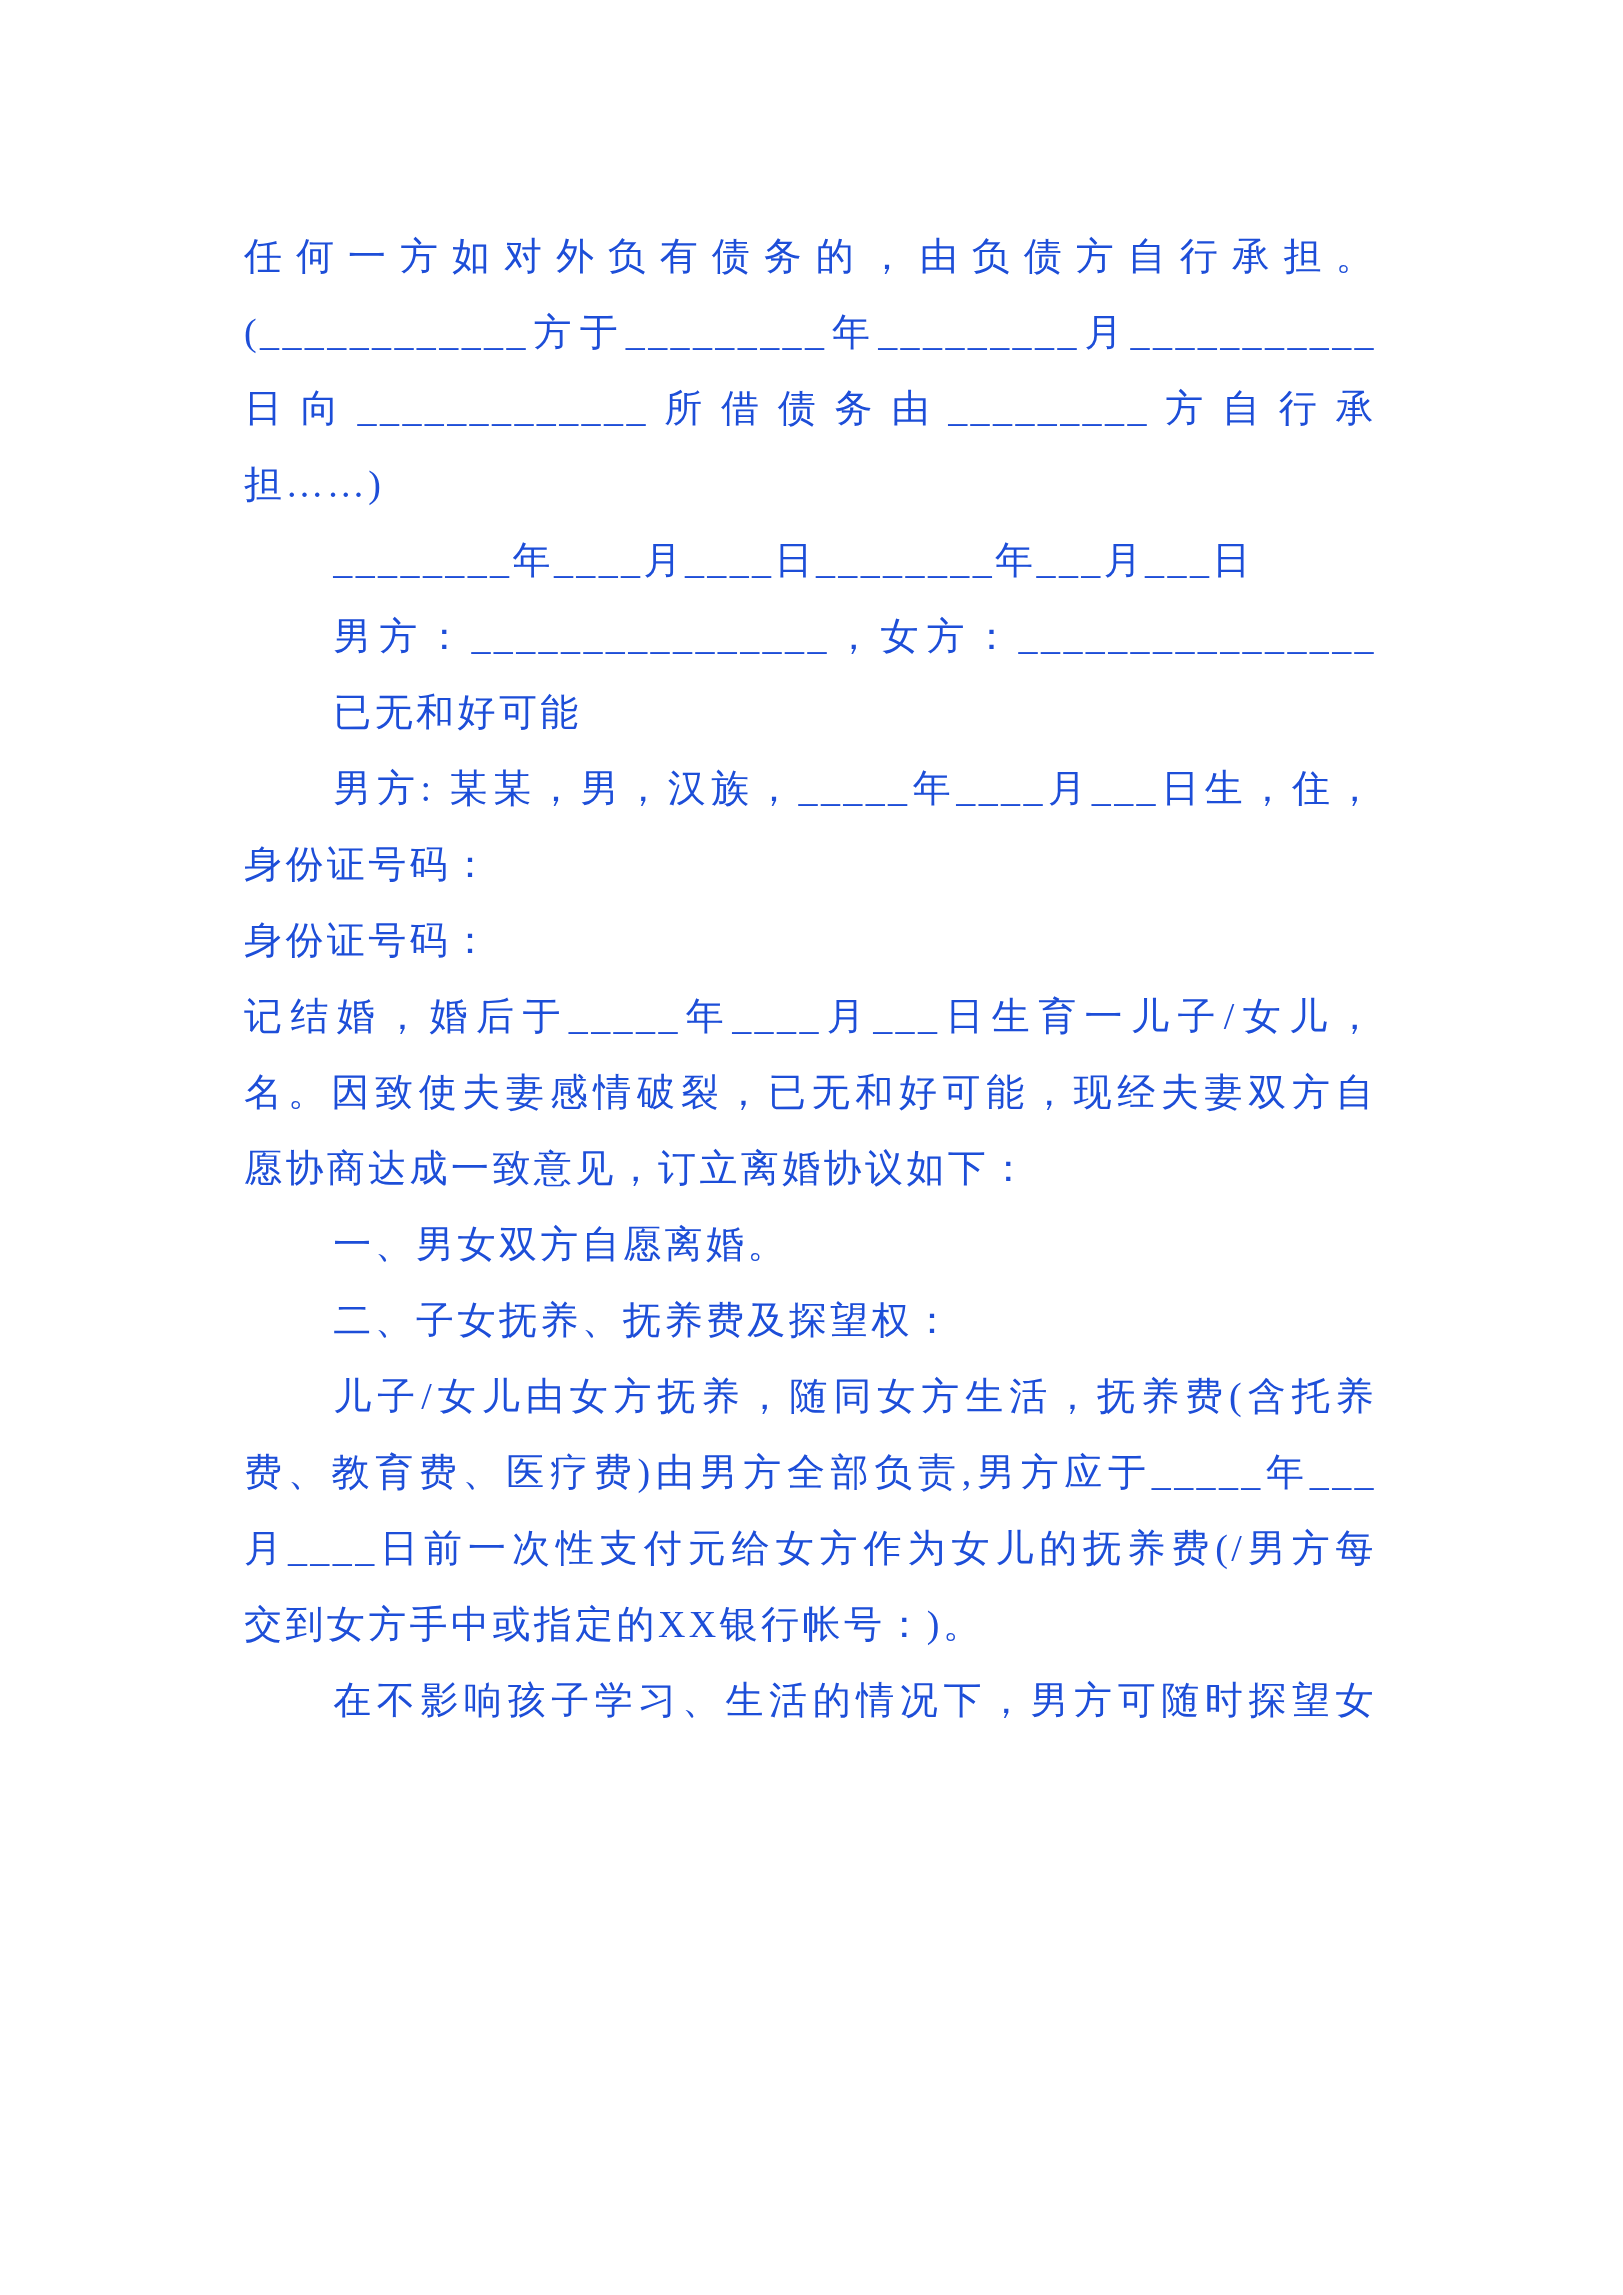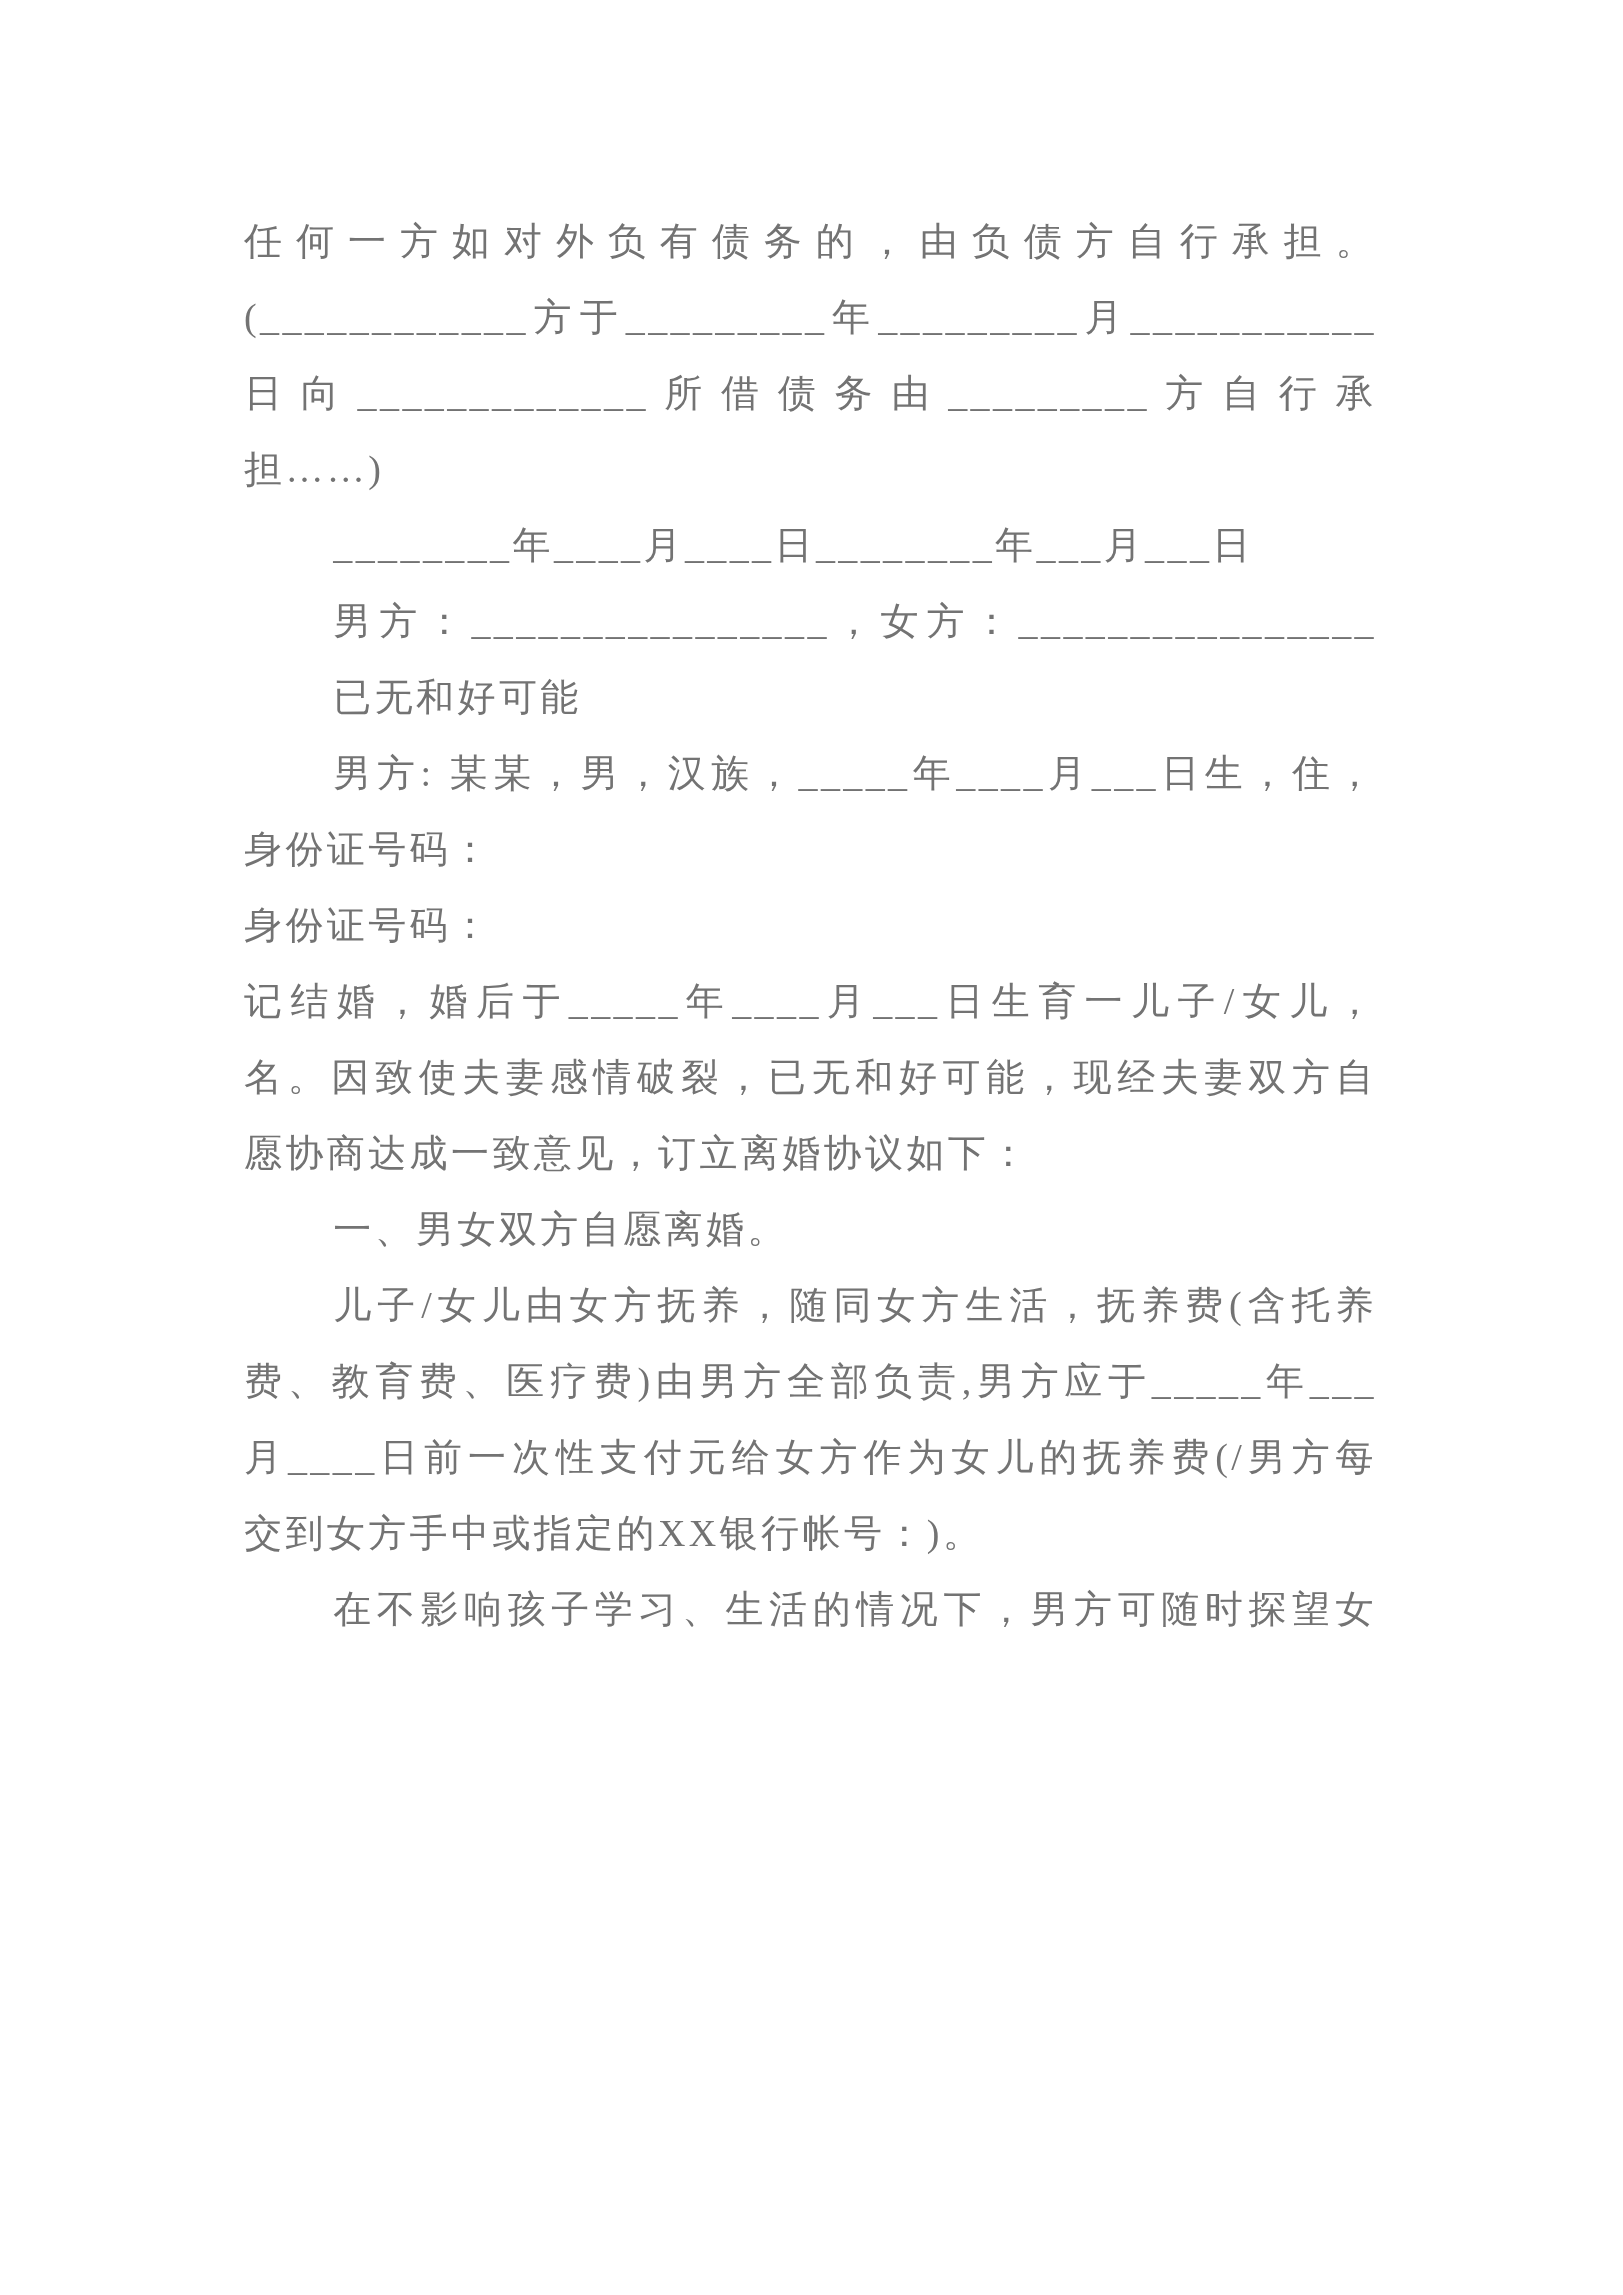--- a/index.html
+++ b/index.html
@@ -10,25 +10,25 @@
   .page {
     position: relative;
     width: 1623px;
     height: 2295px;
     background: #ffffff;
     overflow: hidden;
   }
   .doc {
     position: absolute;
     left: 244px;
-    top: 203px;
+    top: 218px;
     width: 1133px;
     font-family: "Liberation Serif", "DejaVu Serif", serif;
     font-size: 38px;
-    color: #737373;
+    color: #1d4ed8;
     letter-spacing: 3.4px;
   }
   .line {
     height: 76px;
     line-height: 76px;
     white-space: nowrap;
     text-align: left;
   }
   
   .j {
@@ -53,20 +53,21 @@
     <div class="line ind">________年____月____日________年___月___日</div>
     <div class="line j ind">男方：________________，女方：________________</div>
     <div class="line ind">已无和好可能</div>
     <div class="line j ind">男方: 某某，男，汉族，_____年____月___日生，住，</div>
     <div class="line">身份证号码：</div>
     <div class="line">身份证号码：</div>
     <div class="line j">记结婚，婚后于_____年____月___日生育一儿子/女儿，</div>
     <div class="line j">名。因致使夫妻感情破裂，已无和好可能，现经夫妻双方自</div>
     <div class="line">愿协商达成一致意见，订立离婚协议如下：</div>
     <div class="line ind">一、男女双方自愿离婚。</div>
+    <div class="line ind">二、子女抚养、抚养费及探望权：</div>
     <div class="line j ind">儿子/女儿由女方抚养，随同女方生活，抚养费(含托养</div>
     <div class="line j">费、教育费、医疗费)由男方全部负责,男方应于_____年___</div>
     <div class="line j">月____日前一次性支付元给女方作为女儿的抚养费(/男方每</div>
     <div class="line">交到女方手中或指定的XX银行帐号：)。</div>
     <div class="line j ind">在不影响孩子学习、生活的情况下，男方可随时探望女</div>
   </div>
 </div>
 
 
 </body></html>

